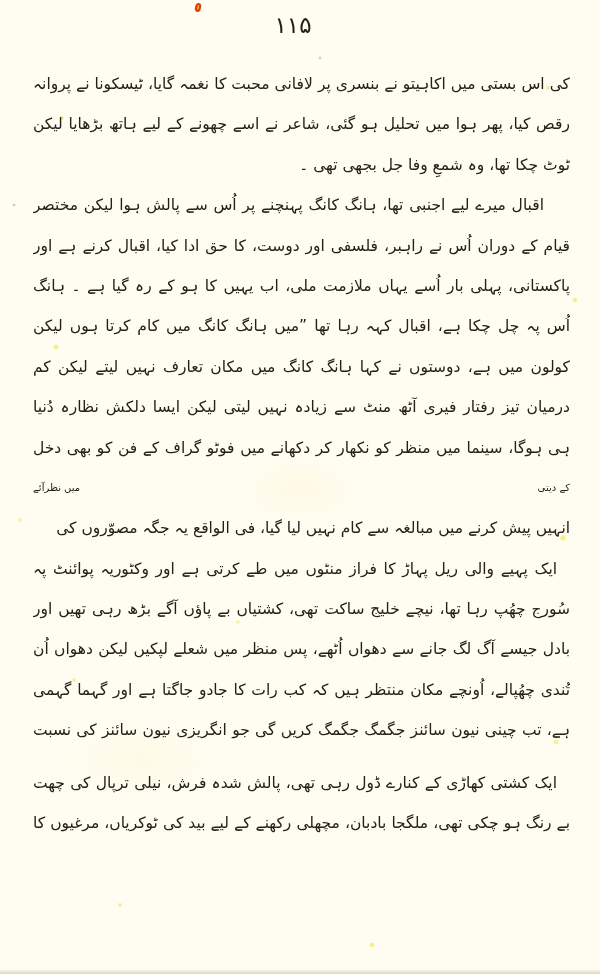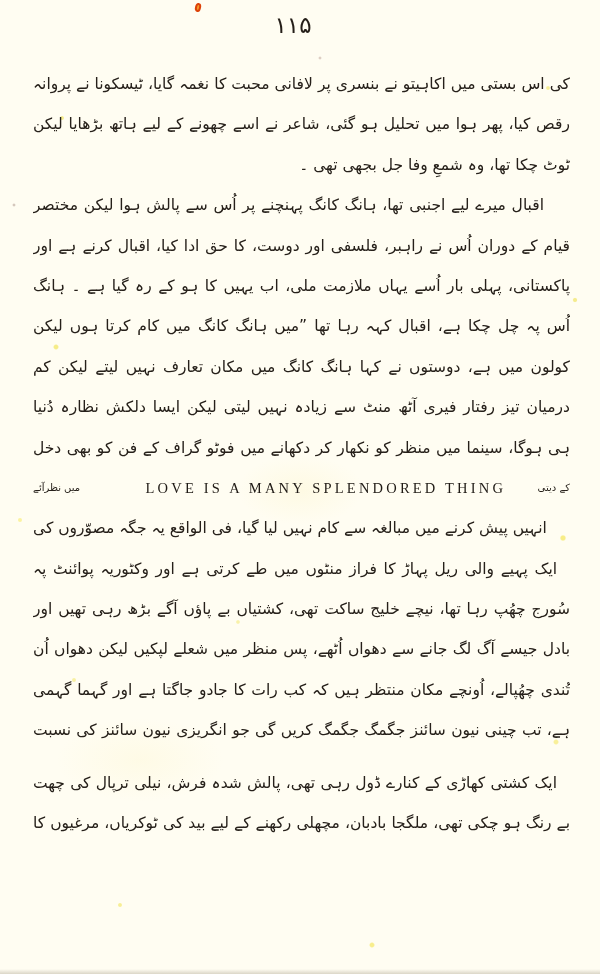--- a/index.html
+++ b/index.html
@@ -57,21 +57,21 @@
   .line {
     height: 40.4px;
     line-height: 40.4px;
     font-size: 15.5px;
     overflow: hidden;
     text-align: justify;
     text-align-last: justify;
     white-space: normal;
   }
   .line.end {
-    text-align: left;
+    text-align: right;
     text-align-last: start;
   }
   .ind-lg { padding-right: 26px; }
   .ind-sm { padding-right: 13px; }
   .para-gap { height: 12px; }
   .mixed-line {
     display: flex;
     align-items: center;
     justify-content: space-between;
     text-align: start;
@@ -109,21 +109,20 @@
   <div class="line ind-lg">اقبال میرے لیے اجنبی تھا، ہانگ کانگ پہنچنے پر اُس سے پالش ہوا لیکن مختصر</div>
   <div class="line">قیام کے دوران اُس نے راہبر، فلسفی اور دوست، کا حق ادا کیا، اقبال کرنے ہے اور</div>
   <div class="line">پاکستانی، پہلی بار اُسے یہاں ملازمت ملی، اب یہیں کا ہو کے رہ گیا ہے ۔ ہانگ کانگ کا جادو</div>
   <div class="line">اُس پہ چل چکا ہے، اقبال کہہ رہا تھا ”میں ہانگ کانگ میں کام کرتا ہوں لیکن رہائش</div>
   <div class="line">کولون میں ہے، دوستوں نے کہا ہانگ کانگ میں مکان تعارف نہیں لیتے لیکن کم بخت</div>
   <div class="line">درمیان تیز رفتار فیری آٹھ منٹ سے زیادہ نہیں لیتی لیکن ایسا دلکش نظارہ دُنیا میں شاذ</div>
   <div class="line">ہی ہوگا، سینما میں منظر کو نکھار کر دکھانے میں فوٹو گراف کے فن کو بھی دخل ہوتا ہے لیکن ہانگ کانگ</div>
 
   <div class="line mixed-line">
     <span class="urdu-chunk">کے دیتی</span>
-    <span class="english-phrase">LOVE IS A MANY SPLENDORED THING</span>
     <span class="urdu-chunk">میں نظرآئے</span>
   </div>
 
   <div class="line end">انہیں پیش کرنے میں مبالغہ سے کام نہیں لیا گیا، فی الواقع یہ جگہ مصوّروں کی جنت ہے ۔</div>
   <div class="line ind-sm">ایک پہیے والی ریل پہاڑ کا فراز منٹوں میں طے کرتی ہے اور وکٹوریہ پوائنٹ پہ اُتار دیتی ہے</div>
   <div class="line">سُورج چھُپ رہا تھا، نیچے خلیج ساکت تھی، کشتیاں بے پاؤں آگے بڑھ رہی تھیں اور</div>
   <div class="line">بادل جیسے آگ لگ جانے سے دھواں اُٹھے، پس منظر میں شعلے لپکیں لیکن دھواں اُن کی</div>
   <div class="line">تُندی چھُپالے، اُونچے مکان منتظر ہیں کہ کب رات کا جادو جاگتا ہے اور گہما گہمی شروع ہوتی</div>
   <div class="line">ہے، تب چینی نیون سائنز جگمگ جگمگ کریں گی جو انگریزی نیون سائنز کی نسبت کہیں</div>
 

